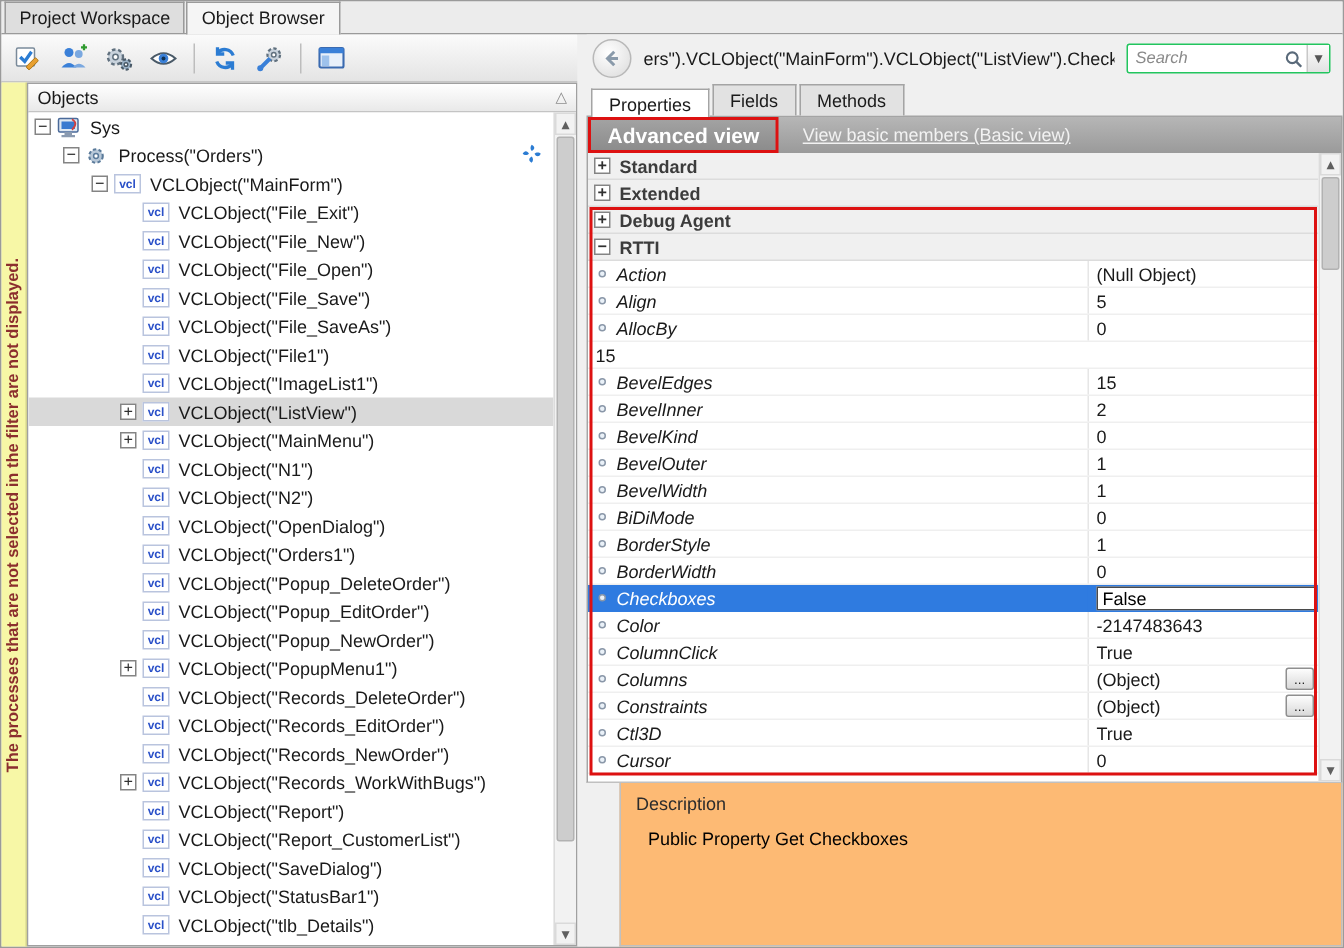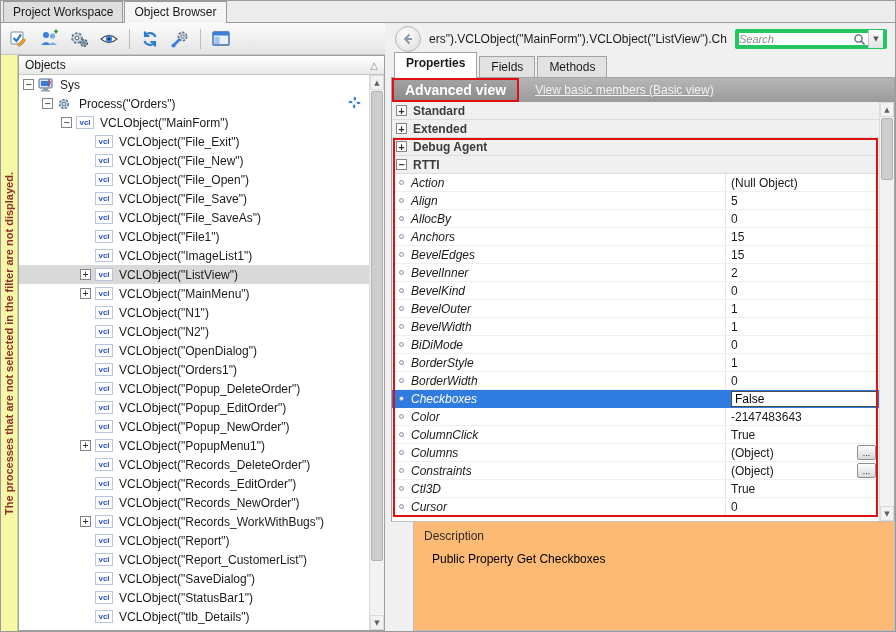--- a/index.html
+++ b/index.html
@@ -54,29 +54,29 @@
   
   .scrollbar-v { width:15px; flex:none; background:#f2f2f2; border-left:1px solid #dcdcdc; display:flex; flex-direction:column; }
   .sb-btn { height:15px; flex:none; font-size:7px; color:#5f5f5f; text-align:center; line-height:15px; background:#f2f2f2; border:1px solid #dadada; font-family:"DejaVu Sans", sans-serif; }
   .sb-thumb { background:#cdcdcd; border:1px solid #b2b2b2; border-radius:2px; margin:1px; flex:none; }
   .sb-space { flex:1; }
 
   
   .pathbar { height:32px; flex:none; display:flex; align-items:center; gap:8px; padding:0 8px 0 4px; background:#f0f0f0; }
   .back-btn { width:26px; height:26px; flex:none; border-radius:50%; border:1px solid #b8b8b8; background:radial-gradient(circle at 40% 35%, #ffffff, #dadada); display:flex; align-items:center; justify-content:center; }
   .path-text { flex:1; white-space:nowrap; overflow:hidden; color:#1a1a1a; }
-  .search-box { width:152px; height:20px; flex:none; border:4px solid #22c55e; background:#fff; border-radius:2px; display:flex; align-items:center; padding-left:0; }
+  .search-box { width:136px; height:20px; flex:none; border:1px solid #22c55e; background:#fff; border-radius:2px; display:flex; align-items:center; padding-left:5px; }
   .search-input { flex:1; min-width:0; border:none; outline:none; font-family:"Liberation Sans", sans-serif; font-style:italic; font-size:11px; color:#444; background:transparent; }
   .search-input::placeholder { color:#8a8a8a; font-style:italic; }
   .search-ico { flex:none; margin:0 2px; display:flex; }
   .search-drop { flex:none; width:15px; height:18px; border-left:1px solid #c8c8c8; background:linear-gradient(#fdfdfd,#e2e2e2); font-size:7px; color:#555; text-align:center; line-height:18px; font-family:"DejaVu Sans", sans-serif; }
 
   .member-tabs { height:23px; flex:none; display:flex; align-items:flex-end; padding-left:3px; border-bottom:1px solid #a4a4a4; background:#f0f0f0; }
   .mtab { padding:3px 11px; border:1px solid #a4a4a4; border-bottom:none; background:#e2e2e2; margin-right:2px; font-size:12px; white-space:nowrap; }
-  .mtab.active { background:#fff; margin-bottom:-1px; padding-bottom:8px;font-weight:bold; }
+  .mtab.active { background:#fff; margin-bottom:-1px; padding-bottom:1px; }
 
   .view-bar { height:24px; flex:none; display:flex; align-items:stretch; background:linear-gradient(#b6b6b6,#9a9a9a); border-left:1px solid #a4a4a4; border-right:1px solid #a4a4a4; }
   .advanced-btn { padding:0 11px; display:flex; align-items:center; background:linear-gradient(#a2a2a2,#8c8c8c); color:#ffffff; font-weight:bold; font-size:14px; border:2px solid #dd1111; white-space:nowrap; }
   .basic-link { margin-left:16px; display:flex; align-items:center; color:#f2f2f2; text-decoration:underline; font-size:12px; white-space:nowrap; }
 
   
   .prop-grid { height:420px; flex:none; position:relative; display:flex; background:#fff; border:1px solid #a4a4a4; border-top:none; border-bottom:1px solid #c0c0c0; }
   .grid-rows { flex:1; min-width:0; overflow:hidden; }
   .grid-row { height:18px; display:flex; align-items:center; border-bottom:1px solid #efefef; font-size:12px; }
   .grid-row.category { background:#f0f0f0; border-bottom:1px solid #dcdcdc; font-weight:bold; color:#3c3c3c; padding-left:4px; }
@@ -460,24 +460,20 @@
             <div class="grid-row">
               <div class="prop-name">
                 <span class="bullet"></span>
                 <span class="pname">AllocBy</span>
               </div>
               <div class="prop-value">
                 <span class="pval">0</span>
               </div>
             </div>
             <div class="grid-row">
-              <div class="prop-name">
-                <span class="bullet"></span>
-                <span class="pname">Anchors</span>
-              </div>
               <div class="prop-value">
                 <span class="pval">15</span>
               </div>
             </div>
             <div class="grid-row">
               <div class="prop-name">
                 <span class="bullet"></span>
                 <span class="pname">BevelEdges</span>
               </div>
               <div class="prop-value">

